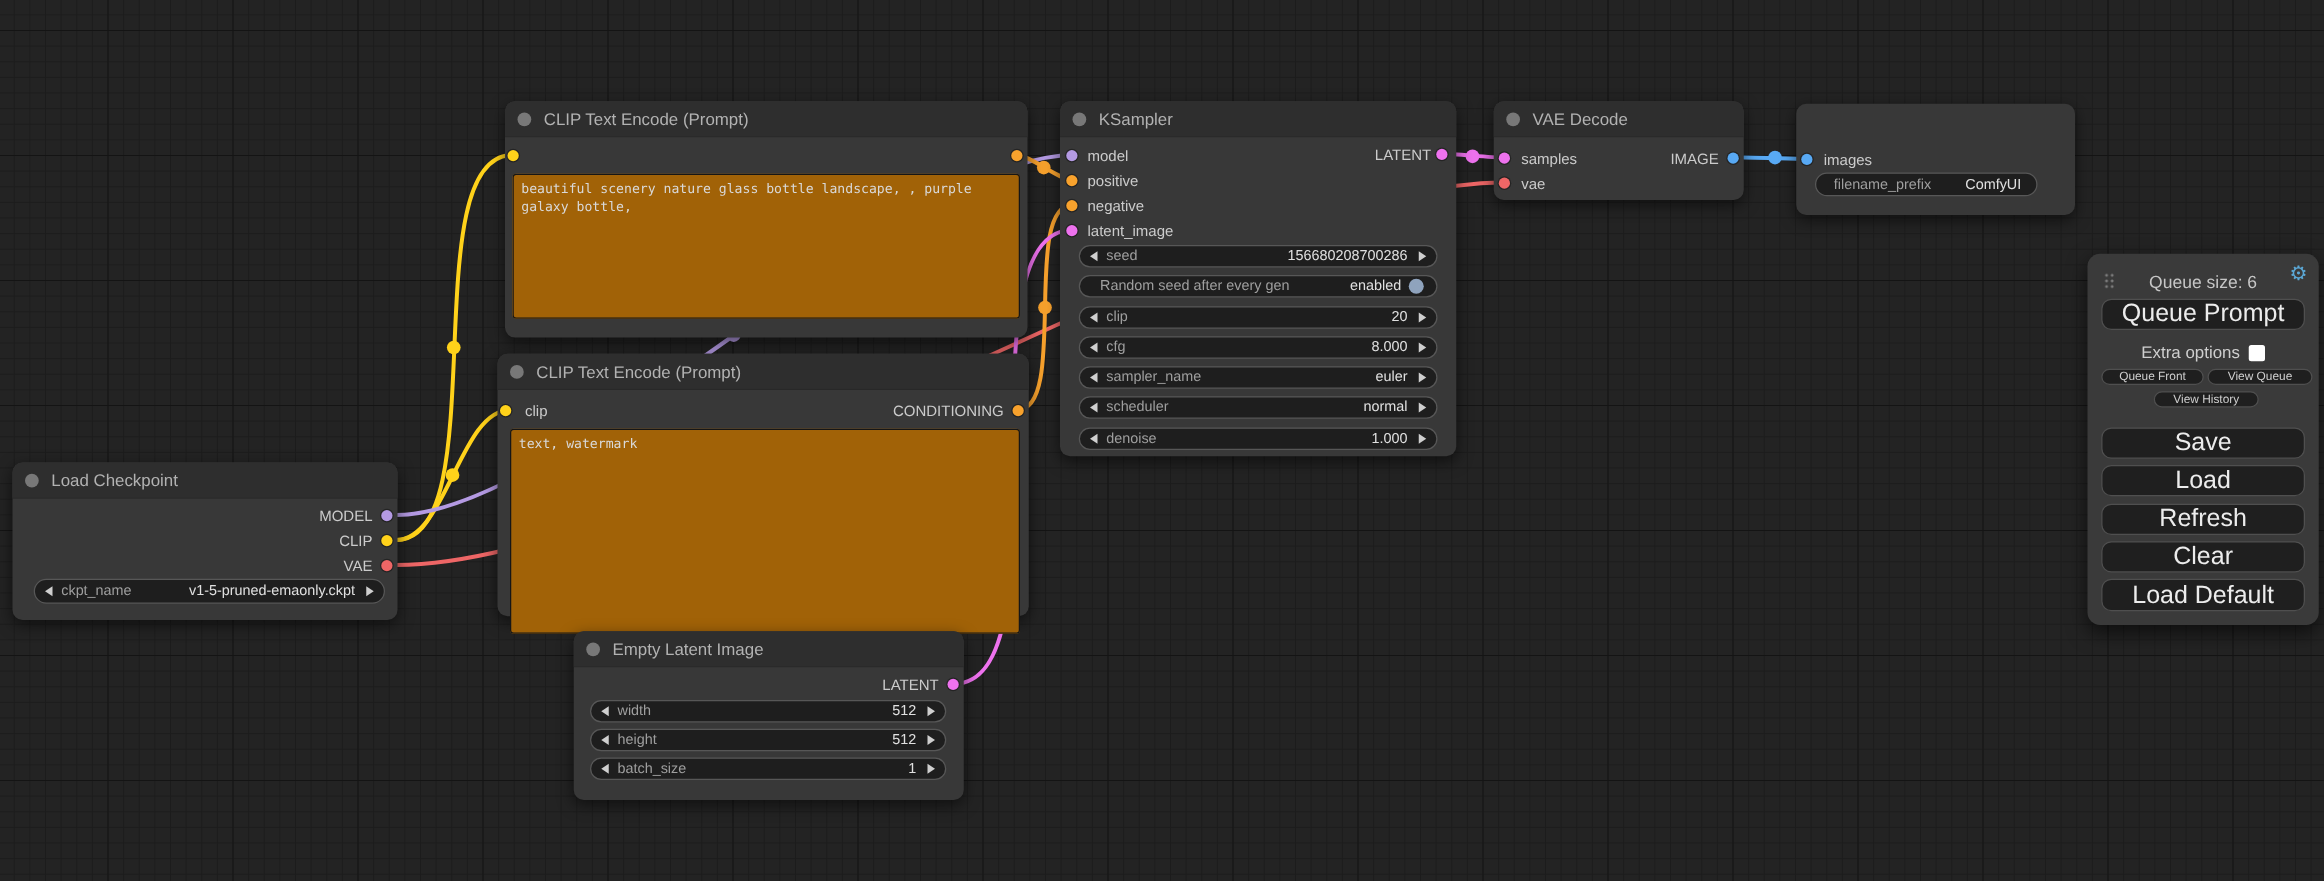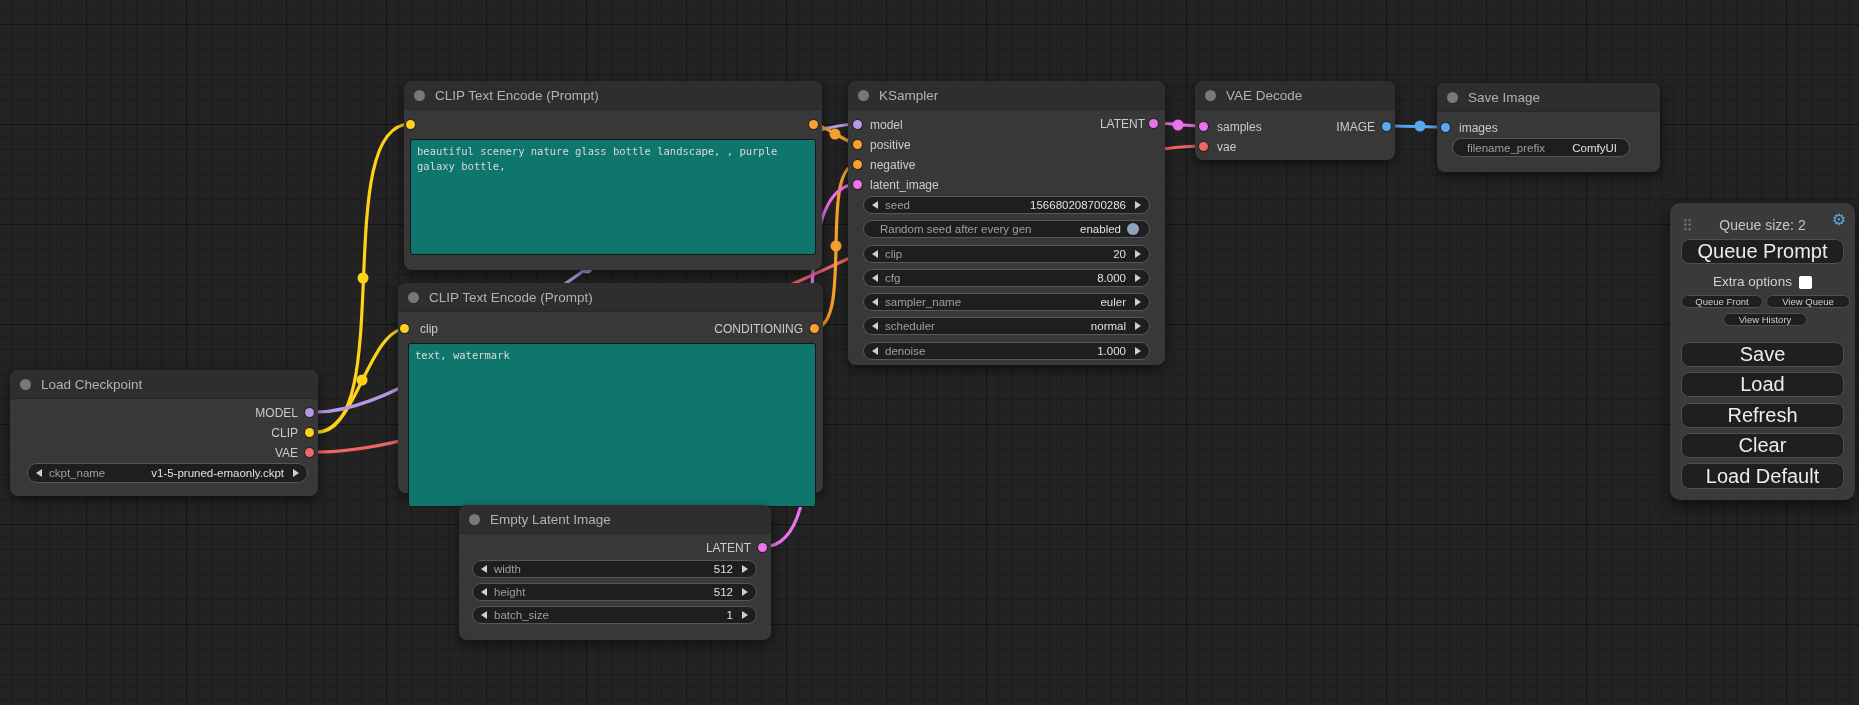--- a/index.html
+++ b/index.html
@@ -34,21 +34,21 @@
     position:absolute;height:18px;background:#1e1e1e;border:1px solid #575757;
     border-radius:10px;display:flex;align-items:center;box-sizing:border-box;
     padding:0 8px;font-size:11.5px;white-space:nowrap;
   }
   .arr{width:0;height:0;border-top:4px solid transparent;border-bottom:4px solid transparent;flex:0 0 auto;}
   .arr-l{border-right:6px solid #cfcfcf;}
   .arr-r{border-left:6px solid #cfcfcf;}
   .wlabel{color:#9f9f9f;margin-left:7px;}
   .wvalue{color:#e0e0e0;margin-left:auto;margin-right:9px;}
   .prompt{
-    position:absolute;background:#0f766e;border-radius:3px;color:#d9d9d9;
+    position:absolute;background:#a16207;border-radius:3px;color:#d9d9d9;
     font-family:"DejaVu Sans Mono",monospace;font-size:10.5px;line-height:1.4;
     padding:5px 7px;box-sizing:border-box;white-space:pre-wrap;word-break:break-word;
     box-shadow:inset 0 0 0 1px #161616;
   }
   .toggle-dot{width:12px;height:12px;border-radius:50%;background:#8fa3bd;margin-right:2px;flex:0 0 auto;}
   
   .qpanel{
     position:absolute;left:1670px;top:203px;width:185px;height:297px;z-index:3;
     background:#3a3a3a;border-radius:10px;box-shadow:0 6px 16px rgba(0,0,0,.6);
   }
@@ -235,35 +235,31 @@
   </div>
   <span class="port" style="left: 4px; top: 40.5px; background: rgb(238, 114, 238);"></span>
   <span class="inlabel" style="top:39px;">samples</span>
   <span class="outlabel" style="top:39px;">IMAGE</span>
   <span class="port" style="right: 4px; top: 40.5px; background: rgb(88, 169, 244);"></span>
   <span class="port" style="left: 4px; top: 60.5px; background: rgb(238, 102, 102);"></span>
   <span class="inlabel" style="top:59px;">vae</span>
 </div>
 
 <div class="node" style="left:1437px;top:83px;width:223px;height:89px;">
-  <div class="titlebar">
-    <span class="title-dot"></span>
-    <span class="title-text">Save Image</span>
-  </div>
   <span class="port" style="left: 4px; top: 39.5px; background: rgb(88, 169, 244);"></span>
   <span class="inlabel" style="top:38px;">images</span>
   <div class="widget" style="left:15px;top:55px;width:178px;height:19px;padding-left:14px;">
     <span class="wlabel" style="margin-left:0;">filename_prefix</span>
     <span class="wvalue" style="margin-right:4px;">ComfyUI</span>
   </div>
 </div>
 
 <div class="qpanel">
   <span class="drag-dots"></span>
-  <div class="qheader">Queue size: 2</div>
+  <div class="qheader">Queue size: 6</div>
   <span class="gear">⚙</span>
 
   <div class="qbtn big" style="top:36px;height:25px;">Queue Prompt</div>
 
   <div class="xrow">
     <span class="xlabel">Extra options</span>
     <span class="xbox"></span>
   </div>
 
   <div class="qbtn small" style="left:11px;top:92px;width:82px;">Queue Front</div>

